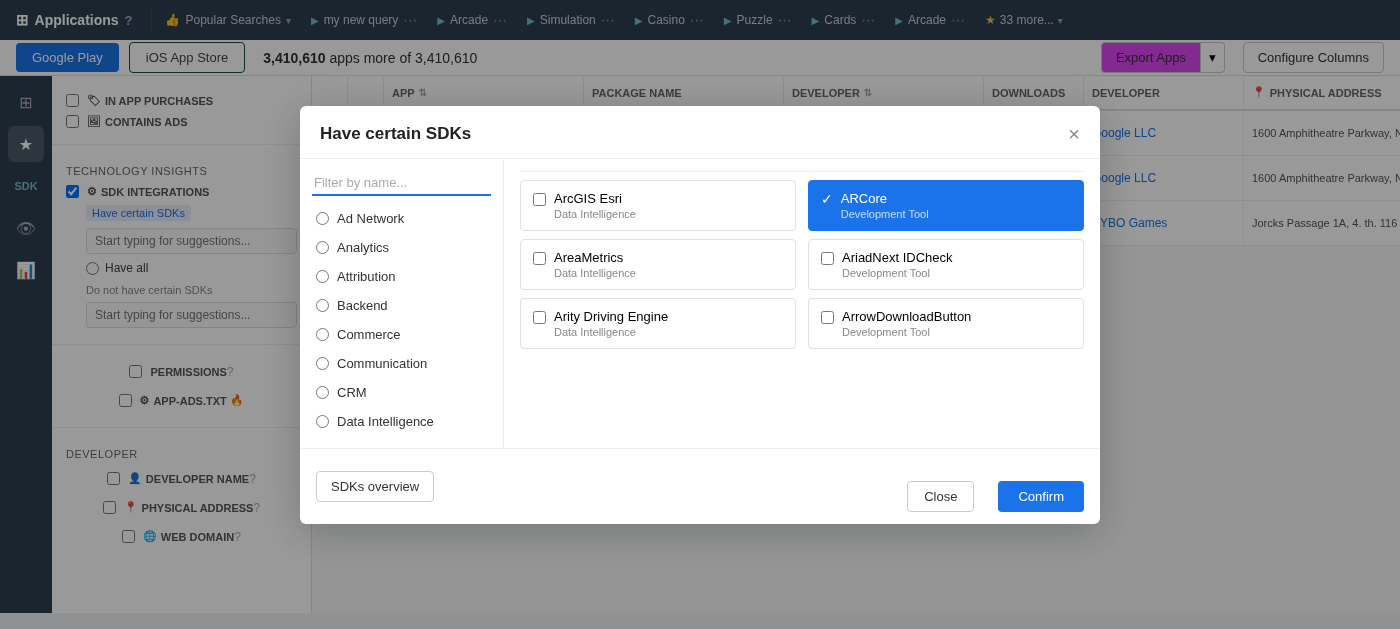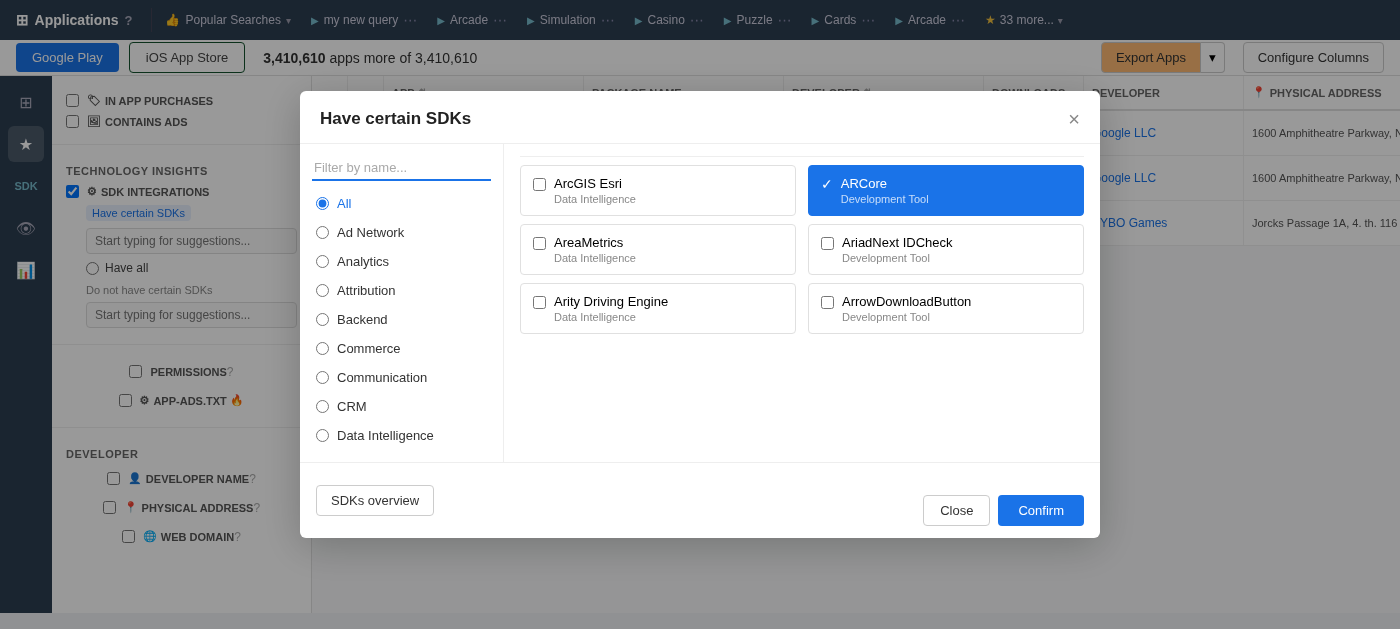--- a/index.html
+++ b/index.html
@@ -37,21 +37,21 @@
     }
     .tab-ios {
       background: white; color: #444; border: 1px solid #14532d; border-radius: 4px;
       padding: 7px 16px; font-size: 13px; cursor: pointer;
     }
     .match-text { font-size: 14px; color: #333; margin-left: 8px; }
     .match-text strong { font-weight: 700; }
     .spacer { flex: 1; }
     .export-btn-group { display: flex; align-items: center; }
     .export-btn {
-      background: #fdba74; border: 1px solid #ccc; border-radius: 4px 0 0 4px;
+      background: #d946ef; border: 1px solid #ccc; border-radius: 4px 0 0 4px;
       padding: 7px 14px; font-size: 13px; cursor: pointer; color: #333;
     }
     .export-dropdown {
       background: white; border: 1px solid #ccc; border-left: none;
       border-radius: 0 4px 4px 0; padding: 7px 8px; cursor: pointer;
     }
     .configure-btn {
       background: white; border: 1px solid #ccc; border-radius: 4px;
       padding: 7px 14px; font-size: 13px; cursor: pointer; color: #333; margin-left: 8px;
     }
@@ -70,21 +70,21 @@
     }
     .icon-btn.active { background: rgba(255,255,255,0.15); color: white; }
 
     
     .filter-panel {
       width: 260px; background: white; border-right: 1px solid #e0e0e0;
       overflow-y: auto; padding: 8px 0;
     }
     .filter-section { padding: 6px 14px; }
     .filter-section-title {
-      font-size: 11px; font-weight: 700; color: #666; letter-spacing: 0.5px;
+      font-size: 11px; font-weight: 400; color: #666; letter-spacing: 0.5px;
       padding: 8px 0 4px; text-transform: uppercase;
     }
     .filter-item {
       display: flex; align-items: center; gap: 8px; padding: 4px 0;
       font-size: 12px; color: #333; cursor: pointer;
     }
     .filter-item input[type=checkbox] { margin: 0; }
     .filter-label { font-size: 11px; font-weight: 600; color: #555; display: flex; align-items: center; gap: 4px; }
     .filter-subitem {
       font-size: 12px; color: #333; padding: 3px 0; cursor: pointer;
@@ -171,21 +171,21 @@
     .sdk-card.selected .sdk-card-type { color: rgba(255,255,255,0.75); }
     .sdk-checkbox { margin-top: 2px; }
     .sdk-checkbox-checked { color: white; font-size: 14px; }
     .modal-footer {
       padding: 12px 16px; border-top: 1px solid #eee; display: flex; align-items: center; justify-content: space-between;
     }
     .sdks-overview-btn {
       border: 1px solid #ccc; background: white; border-radius: 4px;
       padding: 7px 14px; font-size: 13px; cursor: pointer; color: #333;
     }
-    .footer-actions { display: flex; gap: 8px; margin-top: 20px; }
+    .footer-actions { display: flex; gap: 24px; margin-top: 20px; }
     .close-btn {
       border: 1px solid #ccc; background: white; border-radius: 4px;
       padding: 7px 16px; font-size: 13px; cursor: pointer; color: #333;
     }
     .confirm-btn {
       background: #1a73e8; color: white; border: none; border-radius: 4px;
       padding: 7px 20px; font-size: 13px; font-weight: 500; cursor: pointer;
     }
   </style>
 </head>
@@ -481,24 +481,20 @@
     <div class="modal-header">
       <span class="modal-title">Have certain SDKs</span>
       <button class="modal-close">×</button>
     </div>
 
     <div class="modal-body">
 
       <div class="modal-left">
         <input class="filter-name-input" type="text" placeholder="Filter by name..." style="">
 
-        <div class="category-item selected">
-          <input type="radio" name="cat" checked="" style="">
-          <span>All</span>
-        </div>
         <div class="category-item">
           <input type="radio" name="cat" style="">
           <span>Ad Network</span>
         </div>
         <div class="category-item">
           <input type="radio" name="cat" style="">
           <span>Analytics</span>
         </div>
         <div class="category-item">
           <input type="radio" name="cat" style="">

